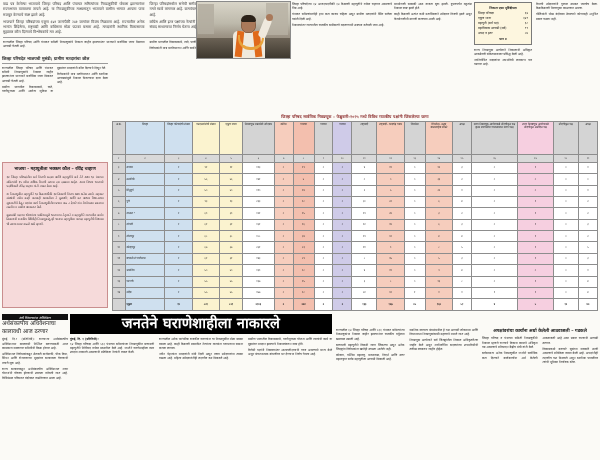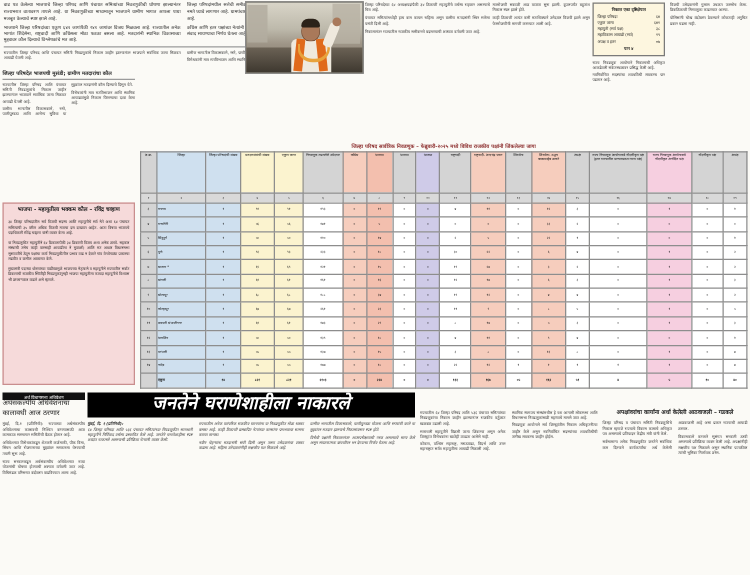--- a/index.html
+++ b/index.html
@@ -71,21 +71,21 @@
   table.dt td{height:9.2px;}
   td.num,th.num{text-align:center;}
   td.nm{text-align:left;padding-left:1.2px;font-size:2.9px;}
   tr.idxrow td{height:6px;font-size:2.6px;color:#333;background:#d9d9d9 !important;}
   tr.total td{font-weight:bold;}
 
   
   #bottom{position:absolute;left:0;top:314px;width:600px;height:146px;}
   #bt-left{position:absolute;left:2px;top:0;width:66px;}
   #bt-left .hd{font-size:5.6px;line-height:1.35;margin-bottom:2px;}
-  #bt-main{position:absolute;left:70px;top:0;width:262px;font-style:italic;}
+  #bt-main{position:absolute;left:70px;top:0;width:262px;}
   #banner{
     background:#000;color:#fff;text-align:center;
     font-size:14.5px;font-weight:bold;line-height:1.05;
     padding:2px 0 3px 0;letter-spacing:.2px;
   }
   #bt-main .cols{columns:3;column-gap:5px;margin-top:3px;}
   #bt-mid{position:absolute;left:336px;top:14px;width:142px;}
   #bt-mid .cols{columns:2;column-gap:5px;}
   #bt-right{position:absolute;left:482px;top:14px;width:116px;}
   #bt-right .hd{font-size:4.6px;font-weight:bold;text-align:center;line-height:1.4;margin-bottom:2px;}

